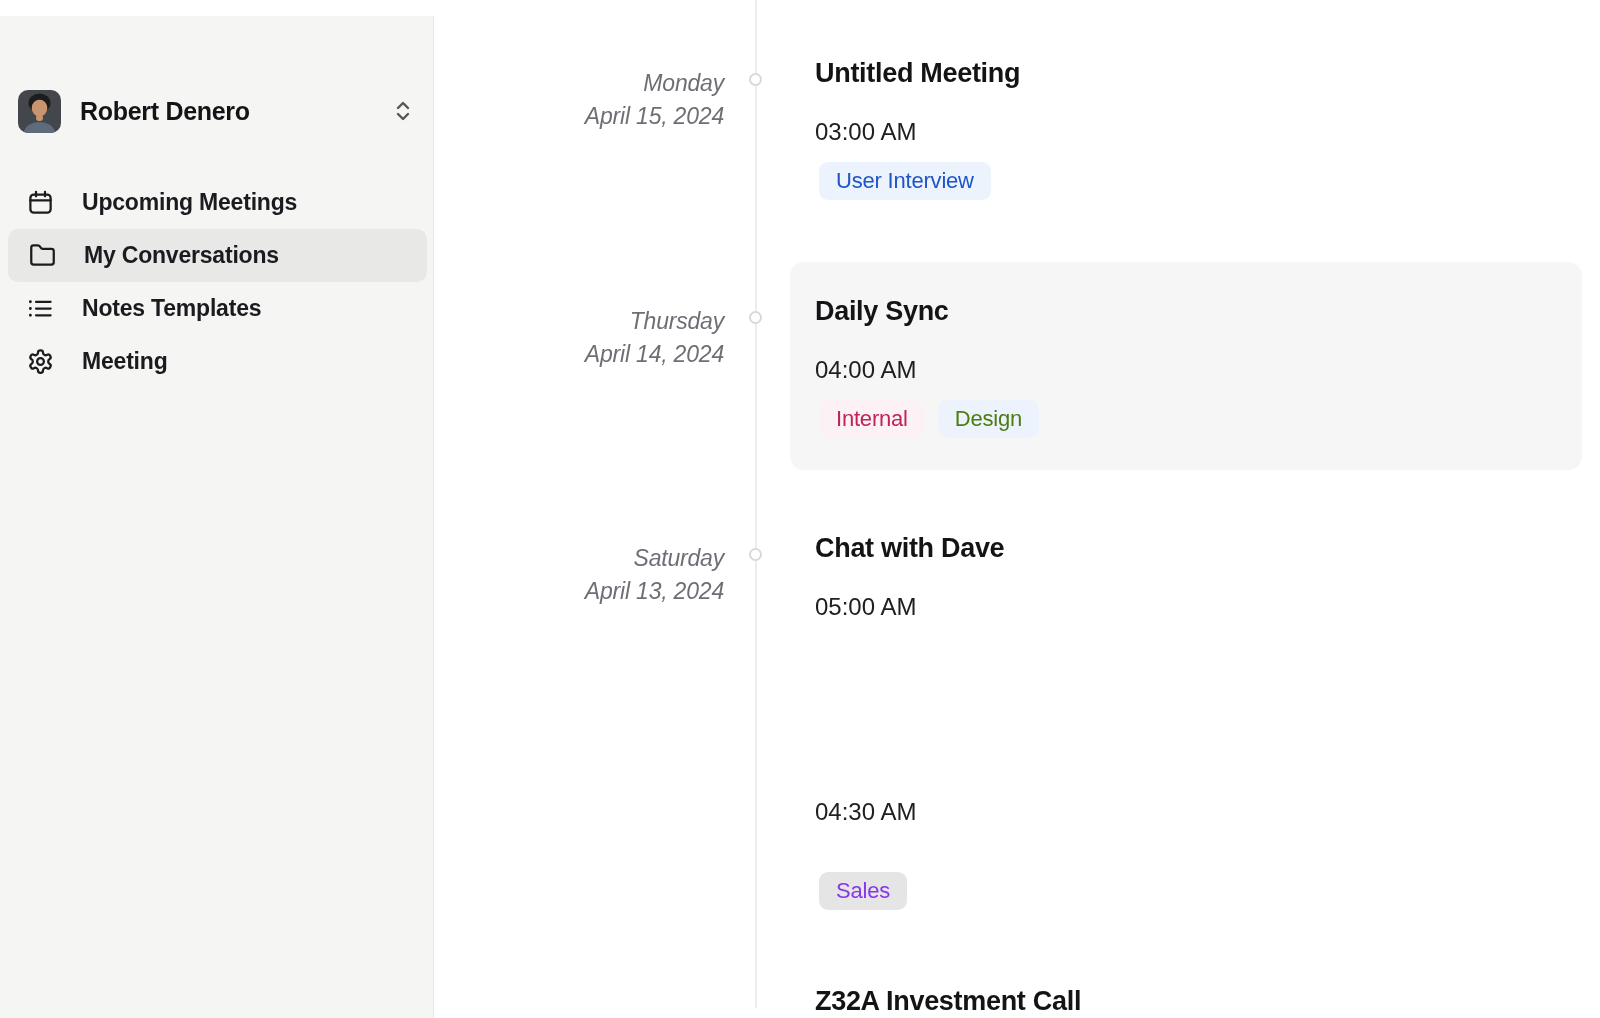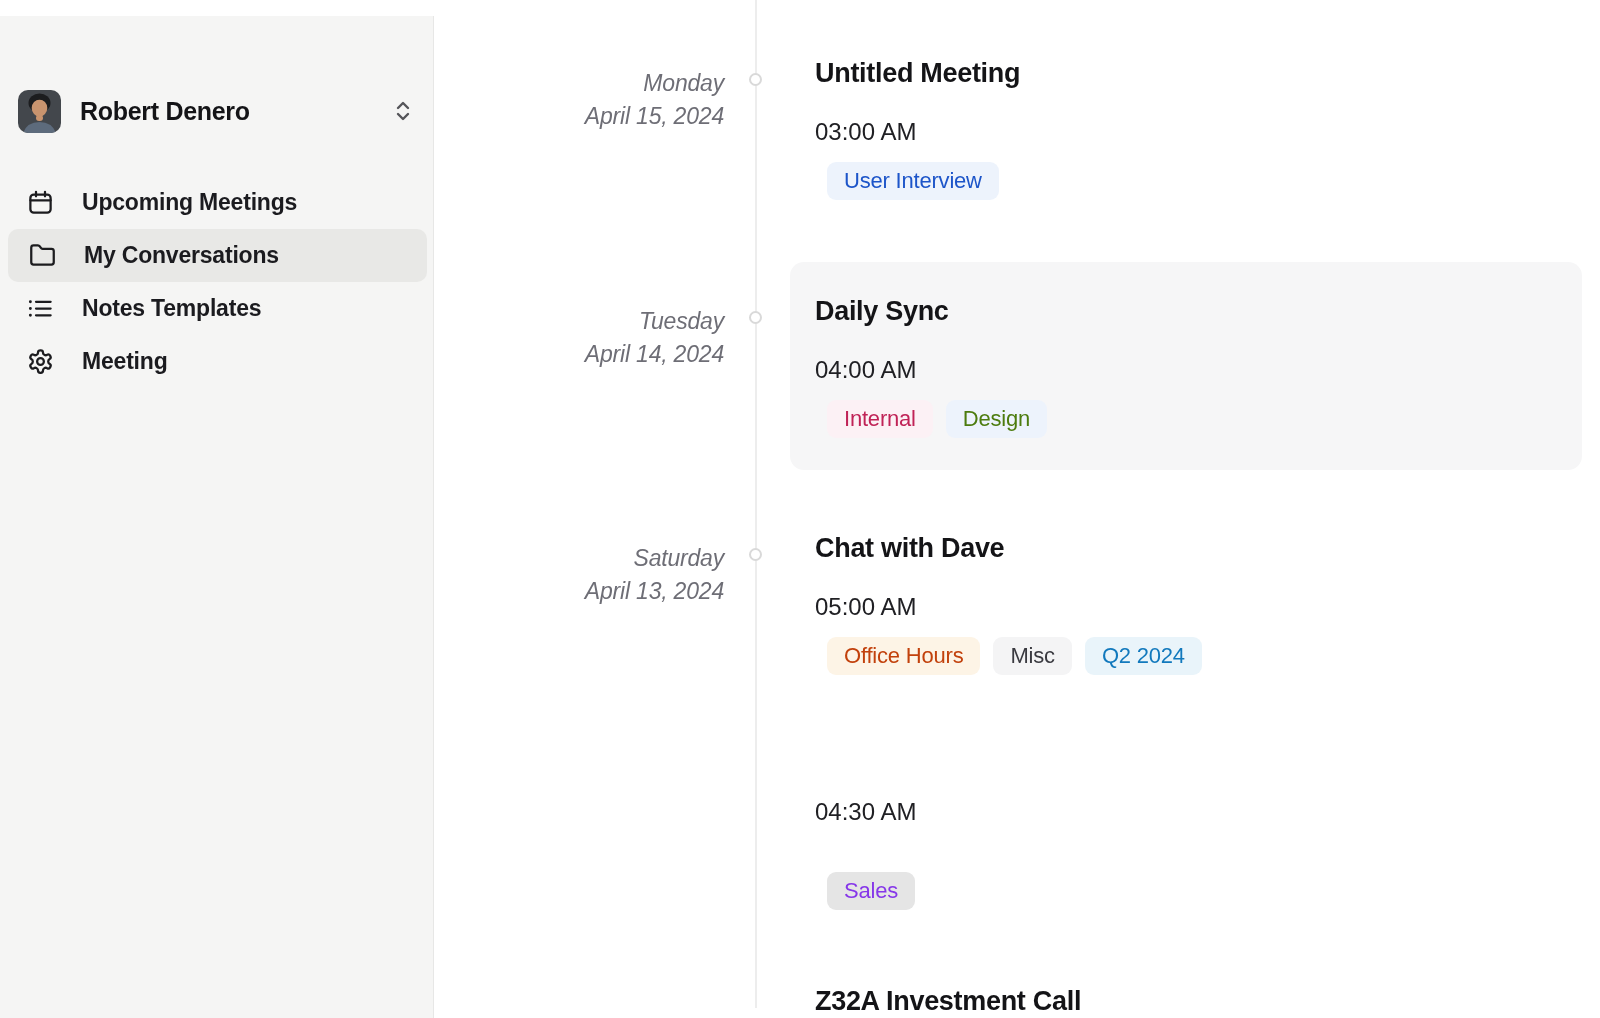--- a/index.html
+++ b/index.html
@@ -43,21 +43,21 @@
 
   .e-date { position:absolute; left:0; top:9px; width:290px; text-align:right;
             font-size:23px; line-height:33px; color:#6e6e76; letter-spacing:-0.2px;font-style:italic; }
   .e-dot { position:absolute; left:315px; top:15px; width:13px; height:13px;
            border:2px solid #d9d9d9; border-radius:50%; background:#ffffff; }
 
   .e-content { position:absolute; left:381px; top:0; right:20px; }
   .e-title { font-size:27px; font-weight:700; line-height:30px; letter-spacing:-0.3px;
              color:#141417; cursor:pointer; display:inline-block; }
   .e-time { margin-top:29px; font-size:24px; line-height:30px; color:#202024; }
-  .e-tags { position:absolute; left:12px; top:104px; display:flex; gap:13px; white-space:nowrap; }
+  .e-tags { position:absolute; left:4px; top:104px; display:flex; gap:13px; white-space:nowrap; }
   .tag { height:38px; display:inline-flex; align-items:center; padding:0 17px;
          border-radius:9px; font-size:22px; font-weight:500; letter-spacing:-0.2px; cursor:pointer; }
 </style>
 </head>
 <body>
 
 <div class="app">
 
   <aside class="sidebar">
     <div class="profile">
@@ -127,40 +127,36 @@
             <div class="e-datefull">April 15, 2024</div>
           </div>
           <div class="e-dot"></div>
           <div class="e-content"><div class="e-title">Untitled Meeting</div><div class="e-time">03:00 AM</div><div class="e-tags">
               <span class="tag" style="color: rgb(29, 85, 201); background: rgb(237, 243, 252);">User Interview</span>
             </div></div>
         </div>
         <div class="entry entry-1">
           <div class="card-bg"></div>
           <div class="e-date">
-            <div class="e-day">Tuesday</div>
+            <div class="e-day">Thursday</div>
             <div class="e-datefull">April 14, 2024</div>
           </div>
           <div class="e-dot"></div>
           <div class="e-content"><div class="e-title">Daily Sync</div><div class="e-time">04:00 AM</div><div class="e-tags">
               <span class="tag" style="color: rgb(192, 35, 87); background: rgb(252, 241, 245);">Internal</span>
               <span class="tag" style="color: #4d7c0f; background: rgb(237, 243, 252); text-align: center;">Design</span>
             </div></div>
         </div>
         <div class="entry entry-2">
           <div class="e-date">
             <div class="e-day">Saturday</div>
             <div class="e-datefull">April 13, 2024</div>
           </div>
           <div class="e-dot"></div>
-          <div class="e-content"><div class="e-title">Chat with Dave</div><div class="e-time">05:00 AM</div><div class="e-tags">
-              <span class="tag" style="color: rgb(194, 65, 12); background: rgb(253, 244, 230);">Office Hours</span>
-              <span class="tag" style="color: rgb(58, 58, 64); background: rgb(244, 244, 245);">Misc</span>
-              <span class="tag" style="color: rgb(18, 121, 189); background: rgb(233, 244, 250);">Q2 2024</span>
-            </div></div>
+          <div class="e-content"><div class="e-title">Chat with Dave</div><div class="e-time">05:00 AM</div></div>
         </div>
         <div class="entry entry-3">
           <div class="e-content"><div class="e-time">04:30 AM</div><div class="e-tags">
               <span class="tag" style="color: rgb(134, 55, 233); background: #e5e5e5;">Sales</span>
             </div></div>
         </div>
         <div class="entry entry-4">
           <div class="e-content"><div class="e-title">Z32A Investment Call</div></div>
         </div>
       </div>

